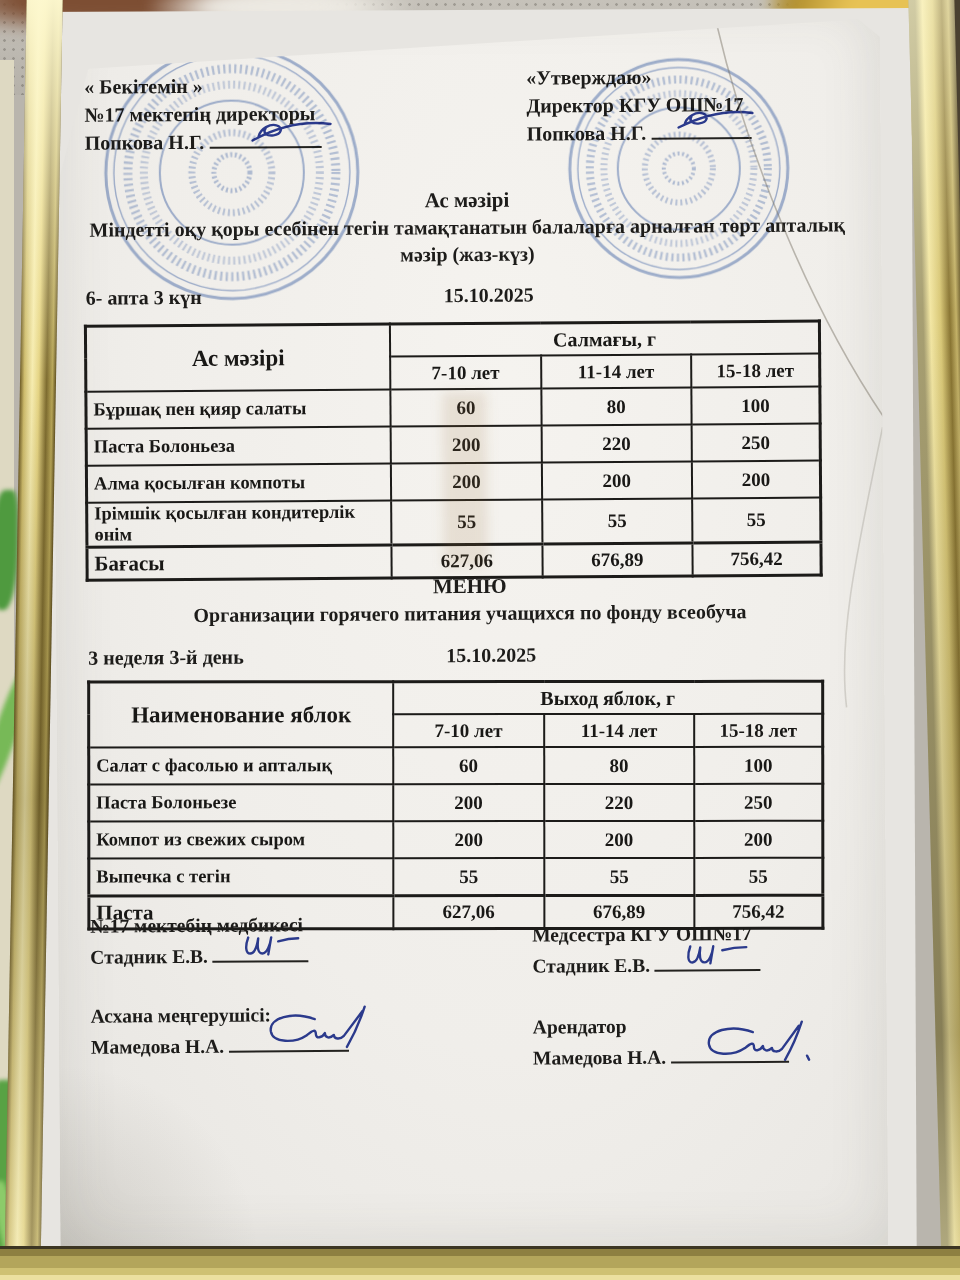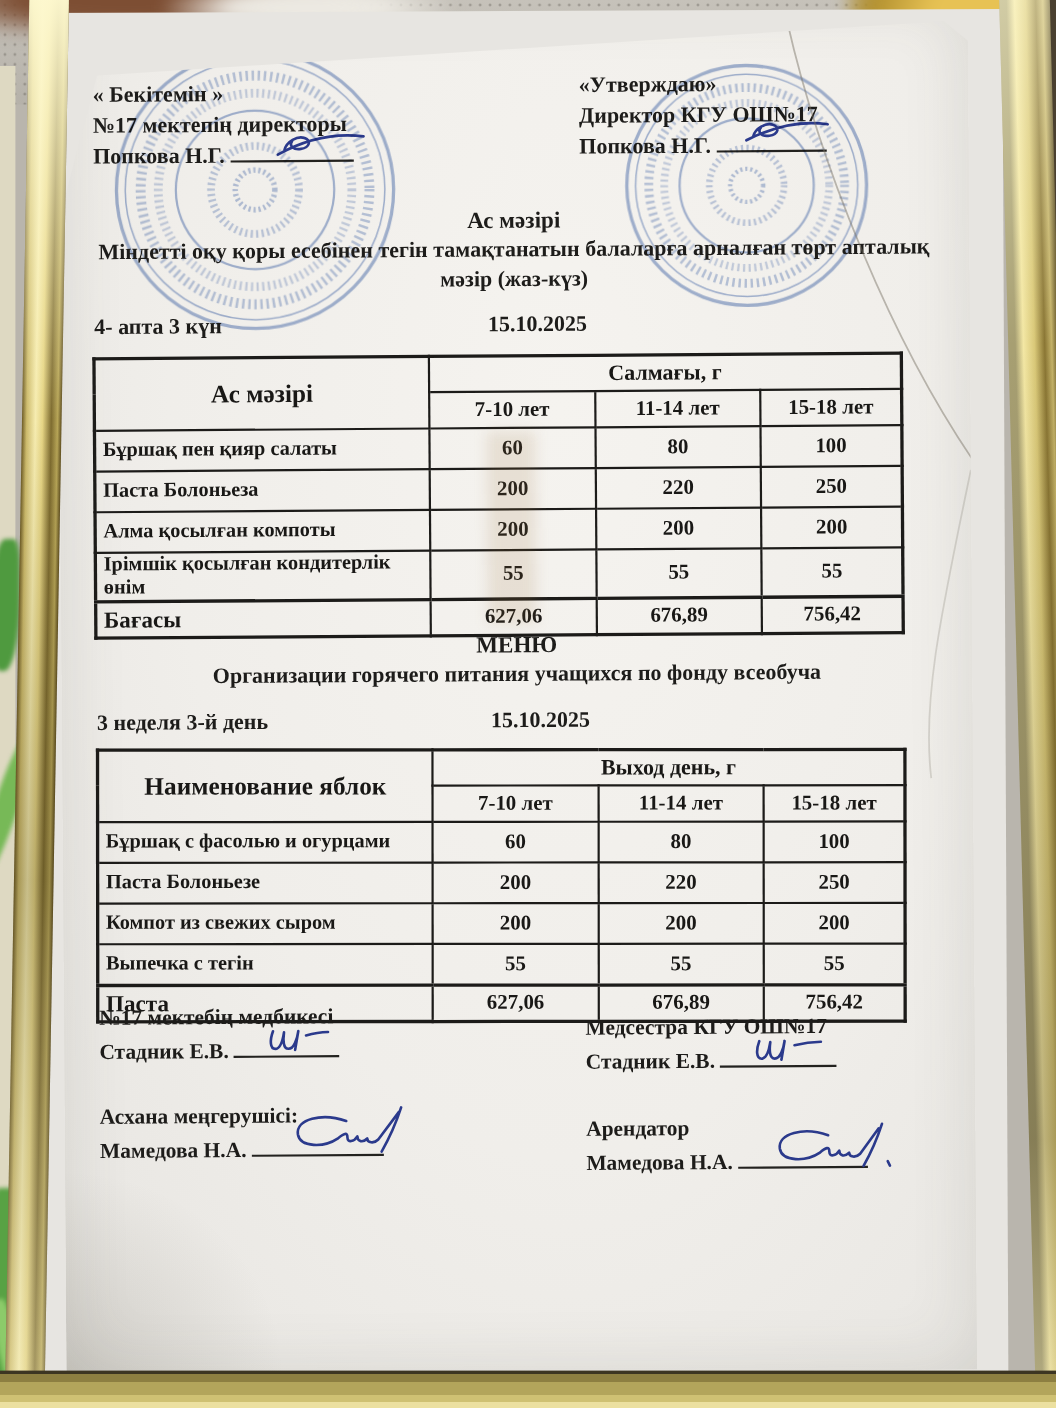--- a/index.html
+++ b/index.html
@@ -175,21 +175,21 @@
     <circle cx="114" cy="114" r="75" stroke-width="7" stroke-dasharray="2 3.2" opacity=".6"></circle>
     <circle cx="114" cy="114" r="61" stroke-width="2"></circle>
     <circle cx="114" cy="114" r="34" stroke-width="6" stroke-dasharray="2 3" opacity=".7"></circle>
     <circle cx="114" cy="114" r="15" stroke-width="4" stroke-dasharray="2 2.6" opacity=".8"></circle>
   </svg>
 
   <div class="abs center doc-title b" style="top:188px;">Ас  мәзірі</div>
   <div class="abs center doc-sub b" style="top:216px;">Міндетті оқу қоры есебінен  тегін тамақтанатын балаларға арналған төрт  апталық</div>
   <div class="abs center doc-sub b" style="top:243px;">мәзір (жаз-күз)</div>
 
-  <div class="abs meta" style="left:32px;top:284px;">4- апта  3 күн</div>
+  <div class="abs meta" style="left:32px;top:284px;">6- апта  3 күн</div>
   <div class="abs meta" style="left:390px;top:284px;">15.10.2025</div>
 
   <table class="menu abs" style="left:30px;top:322px;">
     <colgroup>
         <col style="width:41.5%">
         <col style="width:20.5%">
         <col style="width:20.5%">
         <col style="width:17.5%">
       </colgroup>
     <tbody>
@@ -244,29 +244,29 @@
   <table class="menu abs" style="left:30px;top:680px;transform:rotate(.35deg);">
     <colgroup>
         <col style="width:41.5%">
         <col style="width:20.5%">
         <col style="width:20.5%">
         <col style="width:17.5%">
       </colgroup>
     <tbody>
         <tr>
       <th class="namecol" rowspan="2">Наименование яблок</th>
-      <th class="groupcol" colspan="3">Выход день, г</th>
+      <th class="groupcol" colspan="3">Выход яблок, г</th>
     </tr>
     <tr>
       <th class="agecol">7-10 лет</th>
       <th class="agecol">11-14 лет</th>
       <th class="agecol">15-18 лет</th>
     </tr>
     <tr>
-      <td class="dishname">Бұршақ с фасолью и огурцами</td>
+      <td class="dishname">Салат с фасолью и апталық</td>
       <td class="val">60</td>
       <td class="val">80</td>
       <td class="val">100</td>
     </tr>
     <tr>
       <td class="dishname">Паста Болоньезе</td>
       <td class="val">200</td>
       <td class="val">220</td>
       <td class="val">250</td>
     </tr>

